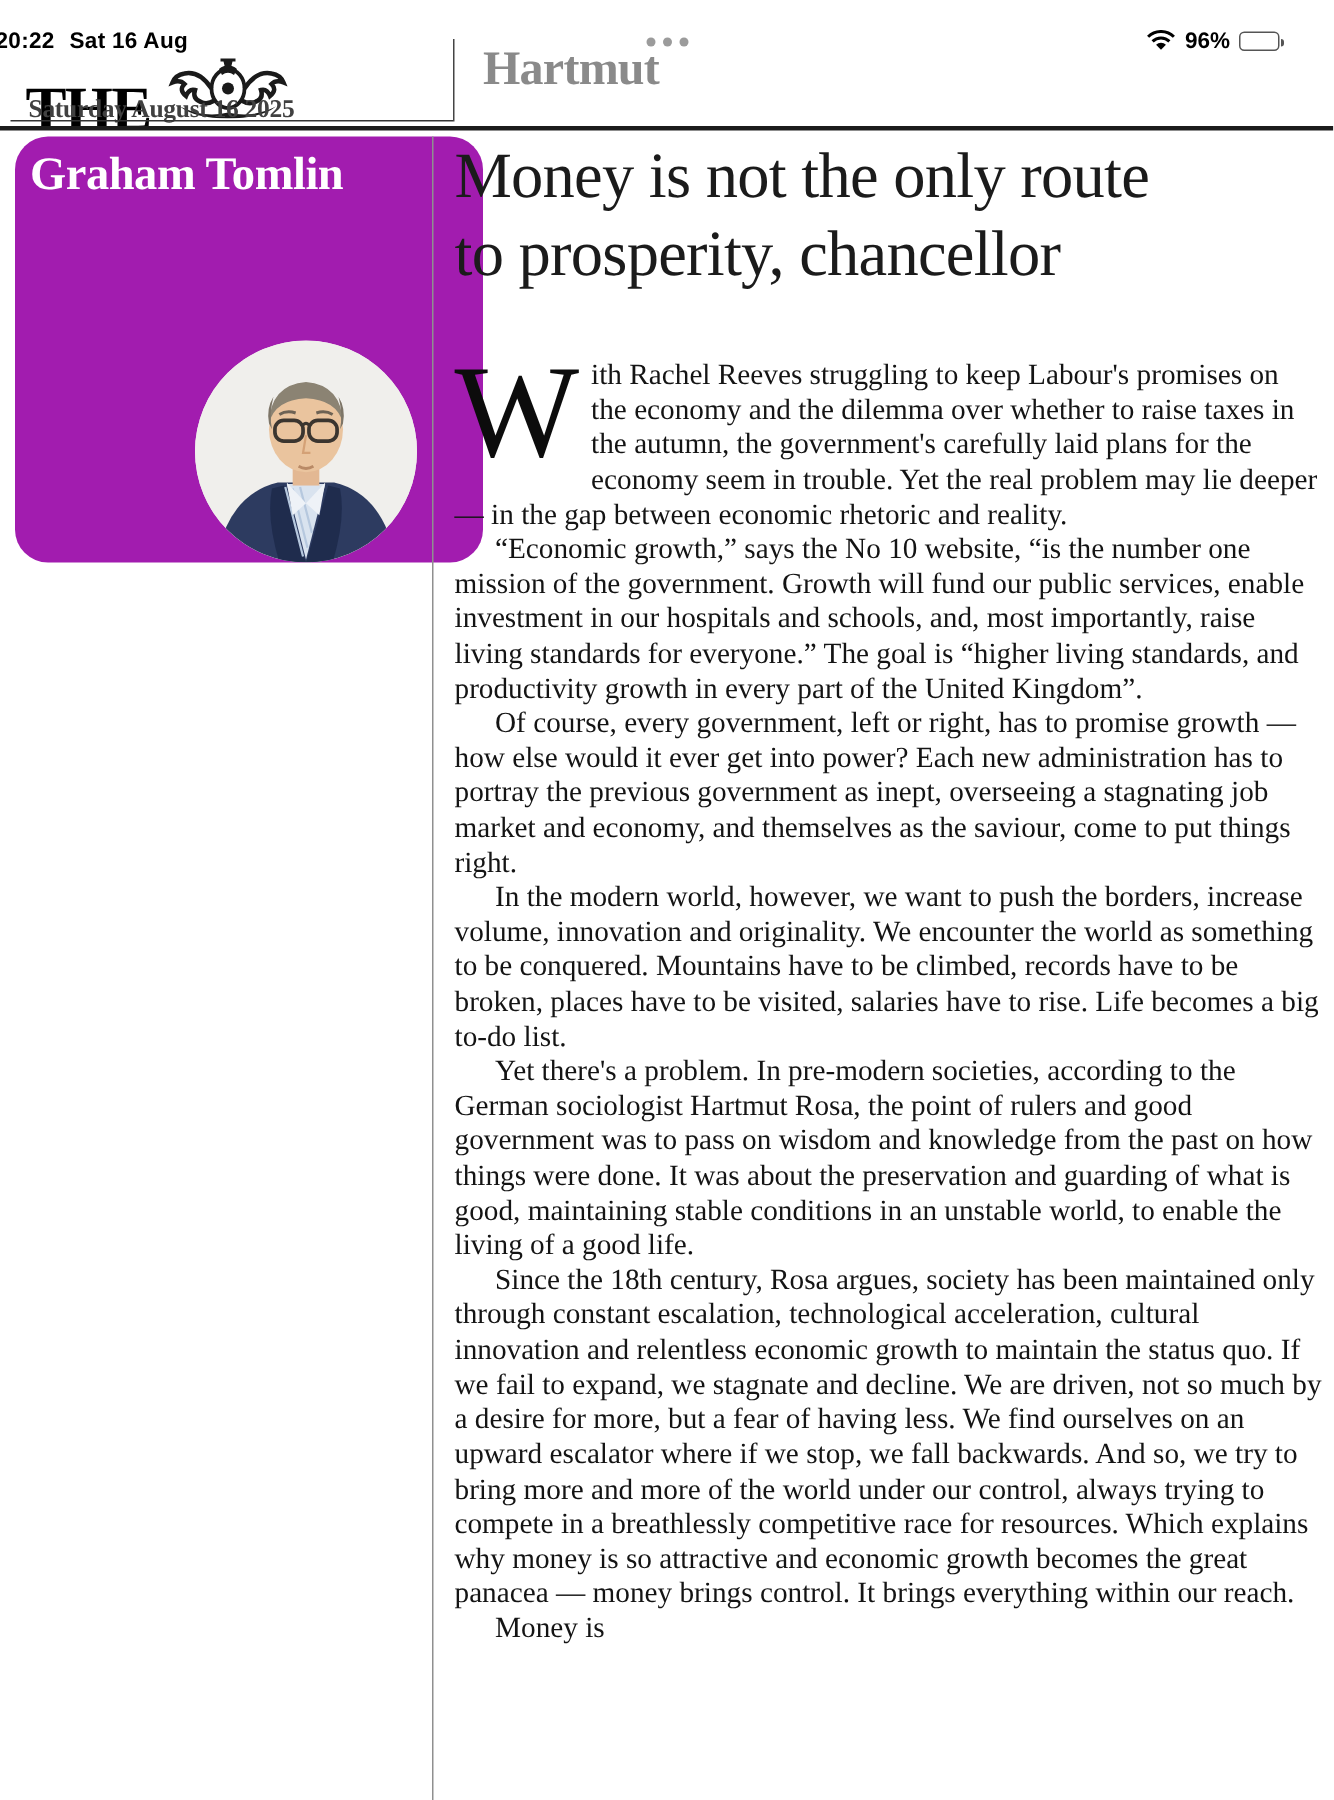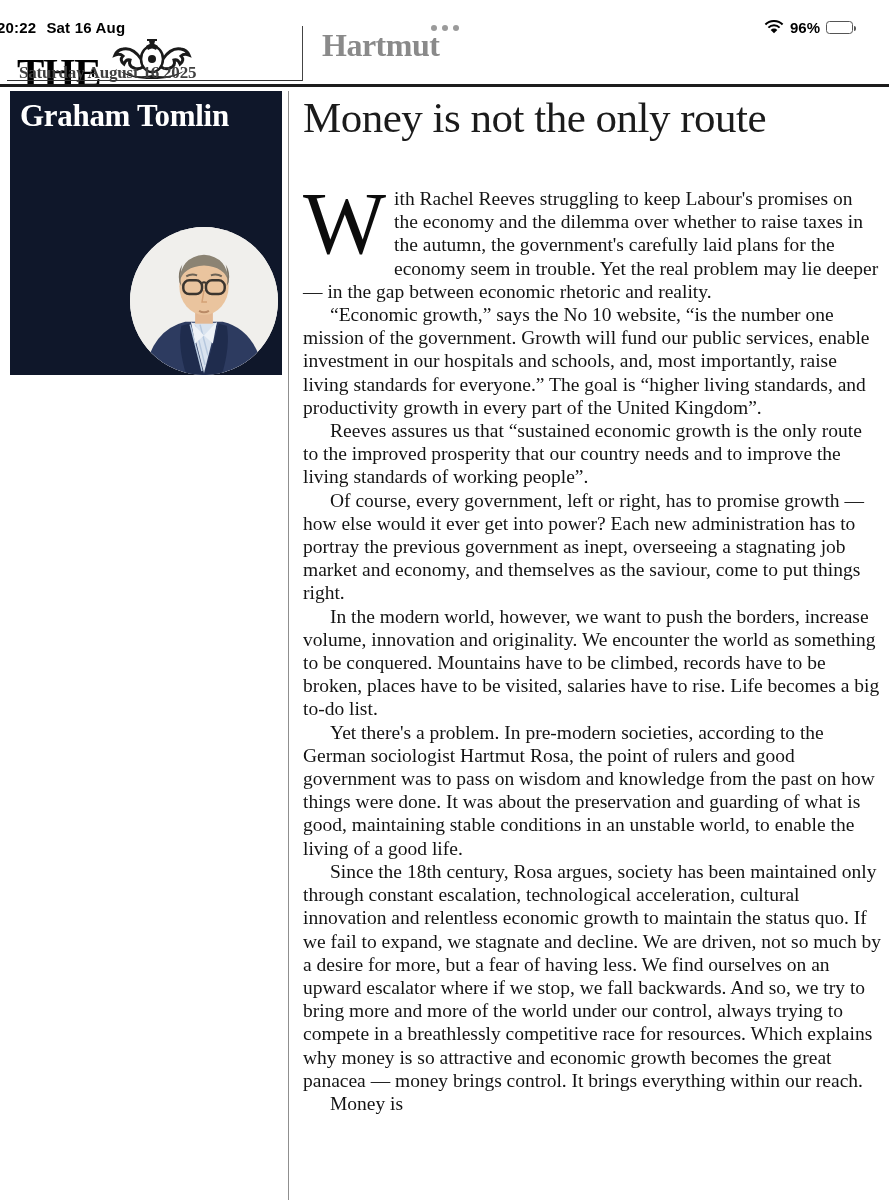--- a/index.html
+++ b/index.html
@@ -28,21 +28,21 @@
   .masthead { position:absolute; left:17px; top:0; display:flex; align-items:center; }
   .mast-word { font-size:41px; font-weight:700; color:#000; letter-spacing:-1px; line-height:40px;margin-top:28px; }
   .crest { margin:0 5px; }
   .pub-date { position:absolute; left:19px; top:39px; font-size:17px; font-weight:700; color:#404040; letter-spacing:-0.2px; }
   .date-rule { position:absolute; left:7px; top:56px; width:295px; height:1px; background:#333; }
   .header-vrule { position:absolute; left:302px; top:2px; width:1px; height:55px; background:#444; }
   .section-title { position:absolute; left:322px; top:3px; font-size:32px; font-weight:700; color:#8a8a8a; letter-spacing:-0.5px; }
   .thick-rule { position:absolute; top:84px; left:0; width:100%; height:3px; background:#1c1c1c; }
 
   
-  .byline-card { position:absolute; left:10px; top:91px; width:272px; height:284px; background:#0f172a; }
+  .byline-card { position:absolute; left:10px; top:91px; width:312px; height:284px; background:#a21caf;border-radius:22px; }
   .byline-name { position:absolute; left:10px; top:7px; font-size:31px; font-weight:700; color:#fff; letter-spacing:-0.3px; }
   .portrait { position:absolute; left:120px; top:136px; width:148px; height:148px; border-radius:50%; overflow:hidden; background:#f0efec; }
   .col-vrule { position:absolute; left:288px; top:91px; width:1px; height:1109px; background:#8f8f8f; }
 
   
   .article { position:absolute; left:303px; top:92px; width:578px; }
   .headline { font-size:43px; line-height:52px; color:#1b1b1b; letter-spacing:-0.5px; }
   .body { margin-top:43px; font-size:19.5px; line-height:23.2px; color:#141414; text-align:left; }
   .body p { margin:0; text-indent:27px; }
   .body p.first { text-indent:0; }
@@ -121,25 +121,25 @@
         <path d="M70 85 Q75 88 80 85" stroke="#b98a66" stroke-width="2" fill="none"></path>
         <path d="M75 64 L73 76 L78 76" stroke="#d4a176" stroke-width="1.5" fill="none"></path>
       </svg>
     </div>
   </div>
   <div class="col-vrule"></div>
 
   <div class="article">
     <div class="headline">
       <div>Money is not the only route</div>
+      <div>to prosperity, chancellor</div>
     </div>
     <div class="body">
       <p class="first"><span class="dropcap">W</span><span>ith Rachel Reeves struggling to keep Labour's promises on the economy and the dilemma over whether to raise taxes in the autumn, the government's carefully laid plans for the economy seem in trouble. Yet the real problem may lie deeper — in the gap between economic rhetoric and reality.</span></p>
       <p>“Economic growth,” says the No 10 website, “is the number one mission of the government. Growth will fund our public services, enable investment in our hospitals and schools, and, most importantly, raise living standards for everyone.” The goal is “higher living standards, and productivity growth in every part of the United Kingdom”.</p>
-      <p>Reeves assures us that “sustained economic growth is the only route to the improved prosperity that our country needs and to improve the living standards of working people”.</p>
       <p>Of course, every government, left or right, has to promise growth — how else would it ever get into power? Each new administration has to portray the previous government as inept, overseeing a stagnating job market and economy, and themselves as the saviour, come to put things right.</p>
       <p>In the modern world, however, we want to push the borders, increase volume, innovation and originality. We encounter the world as something to be conquered. Mountains have to be climbed, records have to be broken, places have to be visited, salaries have to rise. Life becomes a big to-do list.</p>
       <p>Yet there's a problem. In pre-modern societies, according to the German sociologist Hartmut Rosa, the point of rulers and good government was to pass on wisdom and knowledge from the past on how things were done. It was about the preservation and guarding of what is good, maintaining stable conditions in an unstable world, to enable the living of a good life.</p>
       <p>Since the 18th century, Rosa argues, society has been maintained only through constant escalation, technological acceleration, cultural innovation and relentless economic growth to maintain the status quo. If we fail to expand, we stagnate and decline. We are driven, not so much by a desire for more, but a fear of having less. We find ourselves on an upward escalator where if we stop, we fall backwards. And so, we try to bring more and more of the world under our control, always trying to compete in a breathlessly competitive race for resources. Which explains why money is so attractive and economic growth becomes the great panacea — money brings control. It brings everything within our reach.</p>
       <p>Money is</p>
     </div>
   </div>
 
 </div>
 

